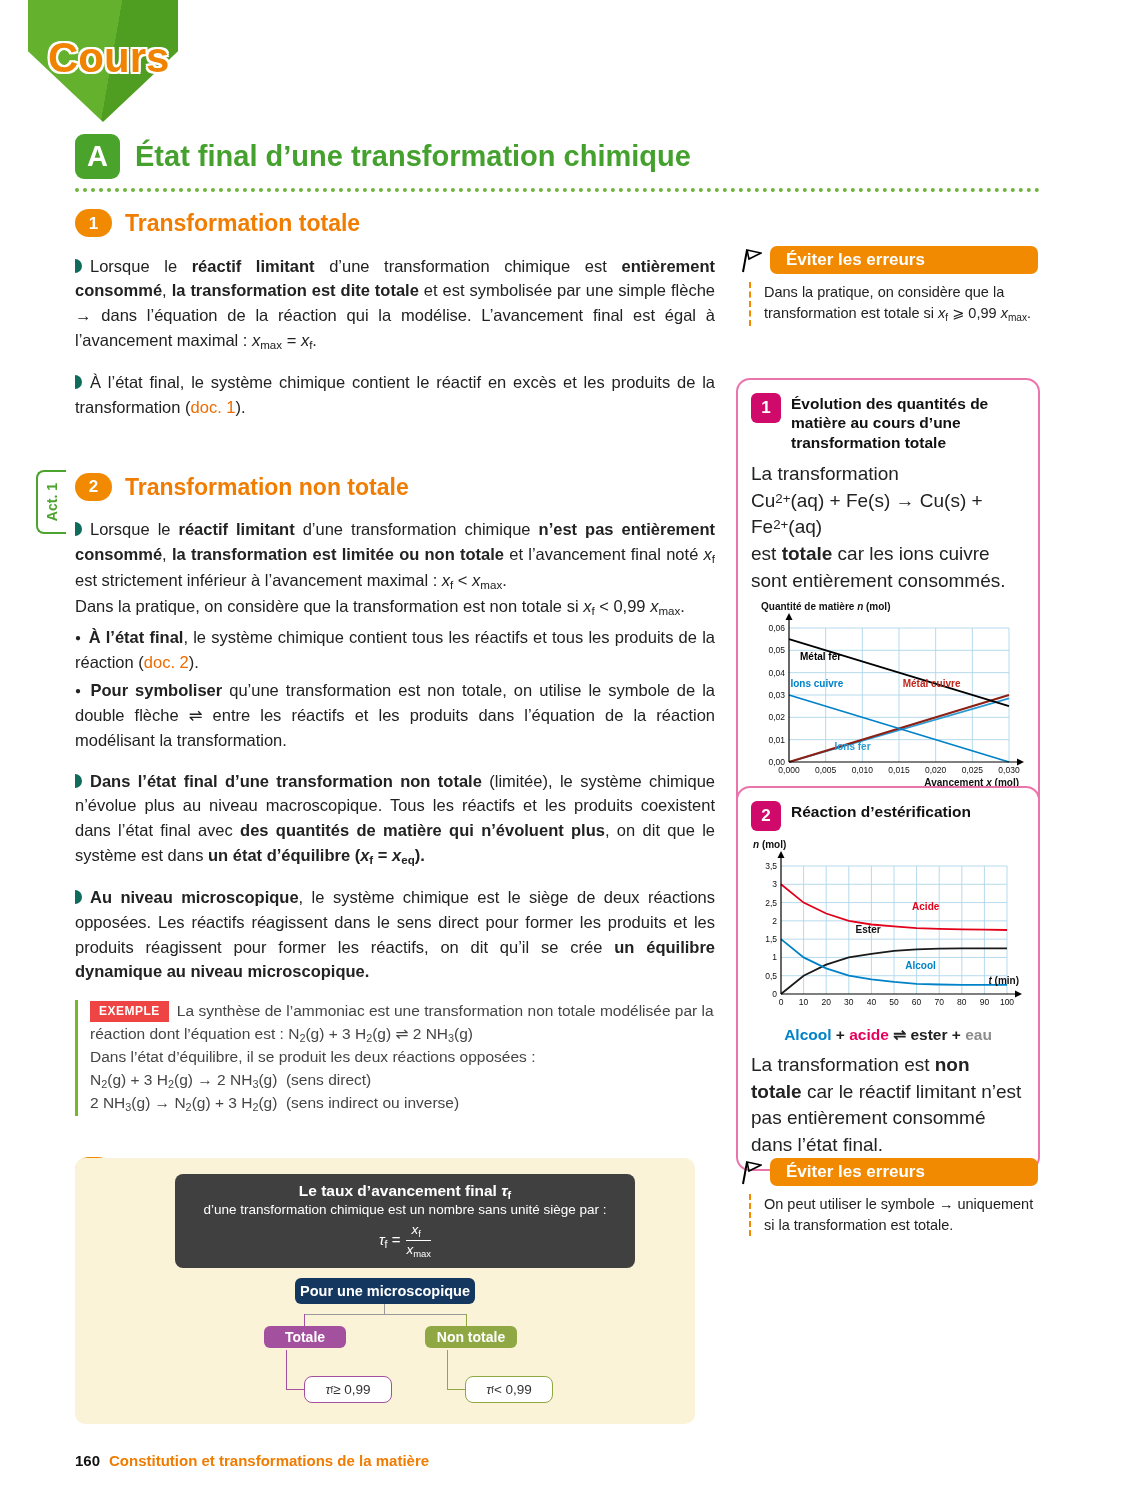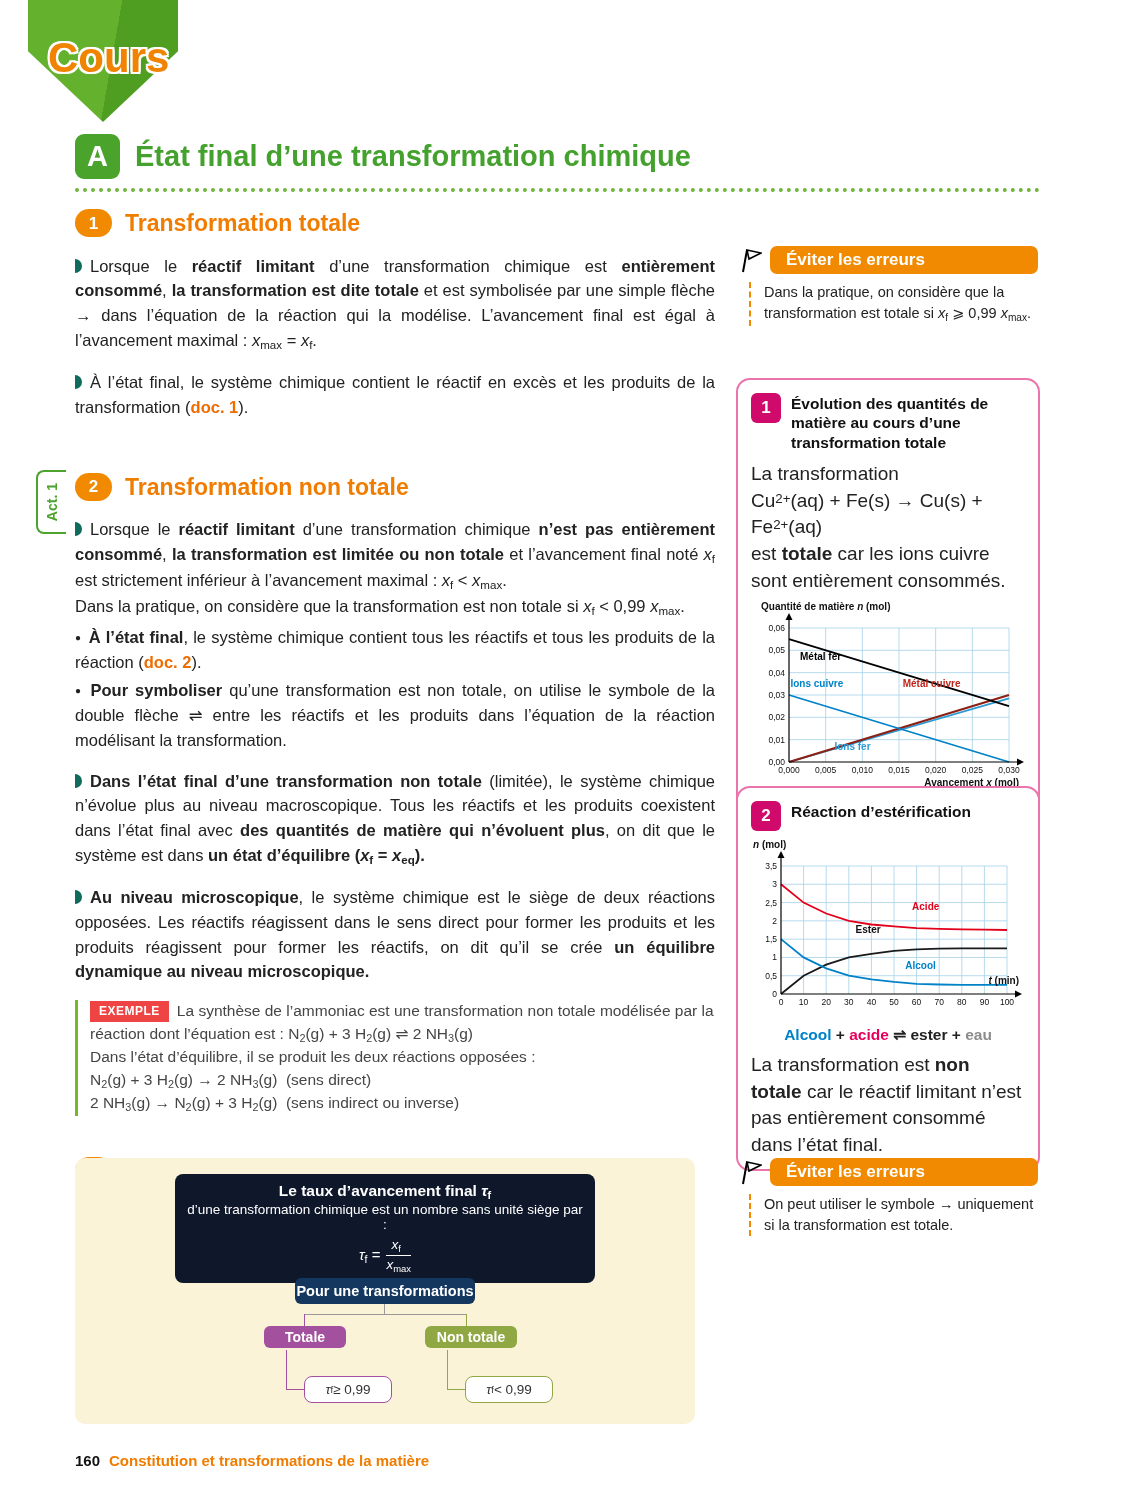--- a/index.html
+++ b/index.html
@@ -22,21 +22,21 @@
   .main{position:absolute;left:75px;top:206px;width:640px;font-size:16.5px;line-height:1.5;color:#222}
   .h2{display:flex;align-items:center;margin-bottom:13px}
   .h-num{display:inline-flex;align-items:center;justify-content:center;min-width:37px;height:28px;border-radius:14px;background:#f18a00;color:#fff;font-weight:bold;font-size:17px;margin-right:13px}
   .h-title{color:#f07c00;font-size:23px;font-weight:bold}
   .para{margin-bottom:10px;text-align:justify}
   .mt16{margin-top:16px}
   .mt54{margin-top:50px}
   .mt40{margin-top:38px}
   .mk{display:inline-block;width:7px;height:14px;background:#0f6b5c;border-radius:0 7px 7px 0;margin-right:8px;vertical-align:-1px}
   .dot{font-size:10px;vertical-align:2px;margin-right:7px}
-  .docref{color:#ee6c00;font-weight:bold}
+  .docref{color:#ee6c00;font-weight:normal}
   .tight{margin-bottom:4px}
 
   .exemple{margin-top:16px;border-left:3px solid #76b82a;padding-left:12px;color:#454545;font-size:15.5px;line-height:1.45}
   .exemple-label{display:inline-block;background:#ef4444;color:#fff;font-weight:bold;font-size:12px;padding:2px 9px;margin-right:8px;letter-spacing:.5px;vertical-align:1px}
 
   
   .act-tab{position:absolute;left:36px;top:470px;width:30px;height:64px;border:2px solid #4ca32d;border-right:none;border-radius:8px 0 0 8px;display:flex;align-items:center;justify-content:center;color:#4ca32d;font-weight:bold;font-size:14px}
   .act-tab span{writing-mode:vertical-rl;transform:rotate(180deg)}
 
   
@@ -52,21 +52,21 @@
   .doc-head{display:flex;gap:10px;align-items:flex-start;margin-bottom:9px}
   .doc-num{flex:0 0 30px;height:30px;background:#cf0a6a;color:#fff;border-radius:6px;display:flex;align-items:center;justify-content:center;font-weight:bold;font-size:17px}
   .doc-title{font-weight:bold;font-size:15.5px;line-height:1.25;color:#111;padding-top:1px}
   .doc-body{font-size:19px;line-height:1.4;color:#222}
   .doc-chart{display:block;margin:6px auto 0}
   .equation{text-align:center;font-weight:bold;font-size:15.5px;margin:6px 0 8px}
   .c-blue{color:#0082c8}.c-pink{color:#e5005b}.c-gray{color:#8c8c8c}.c-dark{color:#222}
 
   
   .diagram{position:absolute;left:75px;top:1158px;width:620px;height:266px;background:#fbf3d8;border-radius:10px}
-  .def-box{position:absolute;left:100px;top:16px;width:420px;background:#0f172a;border-radius:8px;color:#fff;text-align:center;padding:8px 10px 9px}
+  .def-box{position:absolute;left:100px;top:16px;width:460px;background:#404040;border-radius:8px;color:#fff;text-align:center;padding:8px 10px 9px}
   .def-l1{font-weight:bold;font-size:15.5px}
   .def-l2{font-size:13.5px;margin-top:1px}
   .formula{margin-top:5px;font-size:15px;display:flex;align-items:center;justify-content:center;gap:6px}
   .frac{display:inline-block;text-align:left;font-size:13.5px;vertical-align:middle}
   .fnum{display:block;border-bottom:1.5px solid #fff;padding:0 5px 1px}
   .fden{display:block;padding-top:1px}
   .nav-box{position:absolute;left:220px;top:120px;width:180px;background:#14375f;color:#fff;font-weight:bold;font-size:14.5px;text-align:center;padding:5px 0;border-radius:6px}
   .conn{position:absolute}
   .tot-box{position:absolute;left:189px;top:168px;width:82px;background:#a3509e;color:#fff;font-weight:bold;font-size:14px;text-align:center;padding:3px 0;border-radius:6px}
   .nontot-box{position:absolute;left:350px;top:168px;width:92px;background:#90a844;color:#fff;font-weight:bold;font-size:14px;text-align:center;padding:3px 0;border-radius:6px}
@@ -258,21 +258,21 @@
     <div class="def-l2">d’une transformation chimique est un nombre sans unité siège par :</div>
     <div class="formula">
       <span><i>τ</i><sub>f</sub> =</span>
       <span class="frac">
         <span class="fnum"><i>x</i><sub>f</sub></span>
         <span class="fden"><i>x</i><sub>max</sub></span>
       </span>
     </div>
   </div>
 
-  <div class="nav-box">Pour une transformations</div>
+  <div class="nav-box">Pour une microscopique</div>
 
   <div class="conn" style="left:309px;top:146px;height:10px;border-left:1.5px solid #999"></div>
   <div class="conn" style="left:229px;top:156px;width:163px;border-top:1.5px solid #999"></div>
   <div class="conn" style="left:229px;top:156px;height:12px;border-left:1.5px solid #a3509e"></div>
   <div class="conn" style="left:391px;top:156px;height:12px;border-left:1.5px solid #90a844"></div>
 
   <div class="tot-box">Totale</div>
   <div class="nontot-box">Non totale</div>
 
   <div class="conn" style="left:211px;top:192px;height:40px;border-left:1.5px solid #a3509e"></div>

